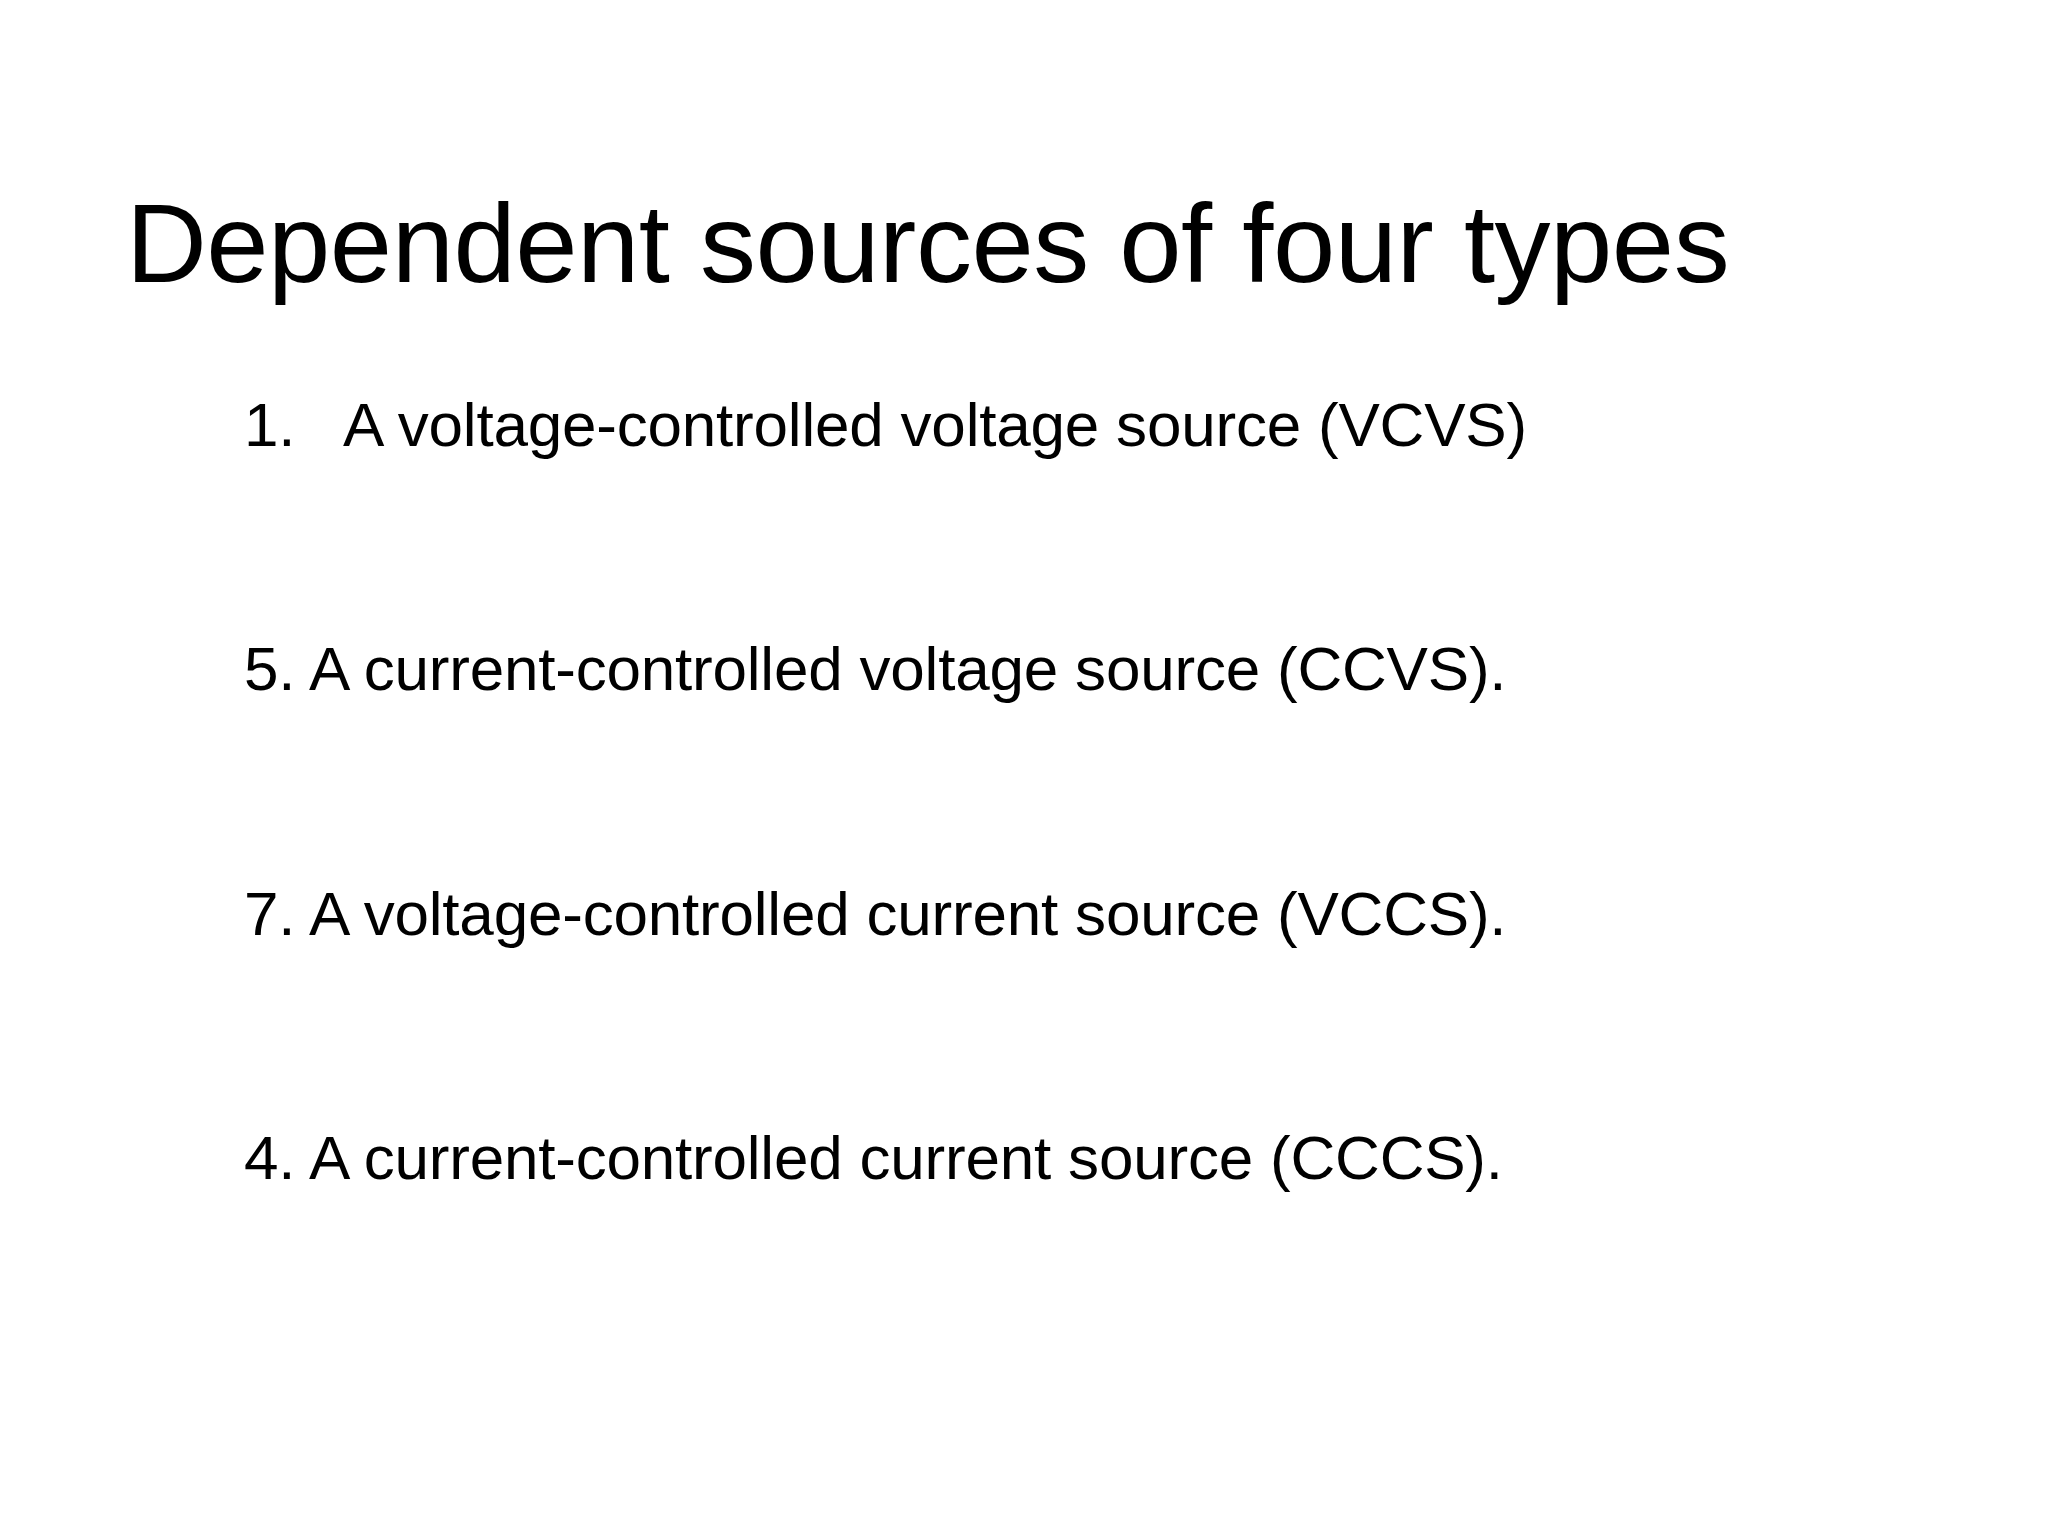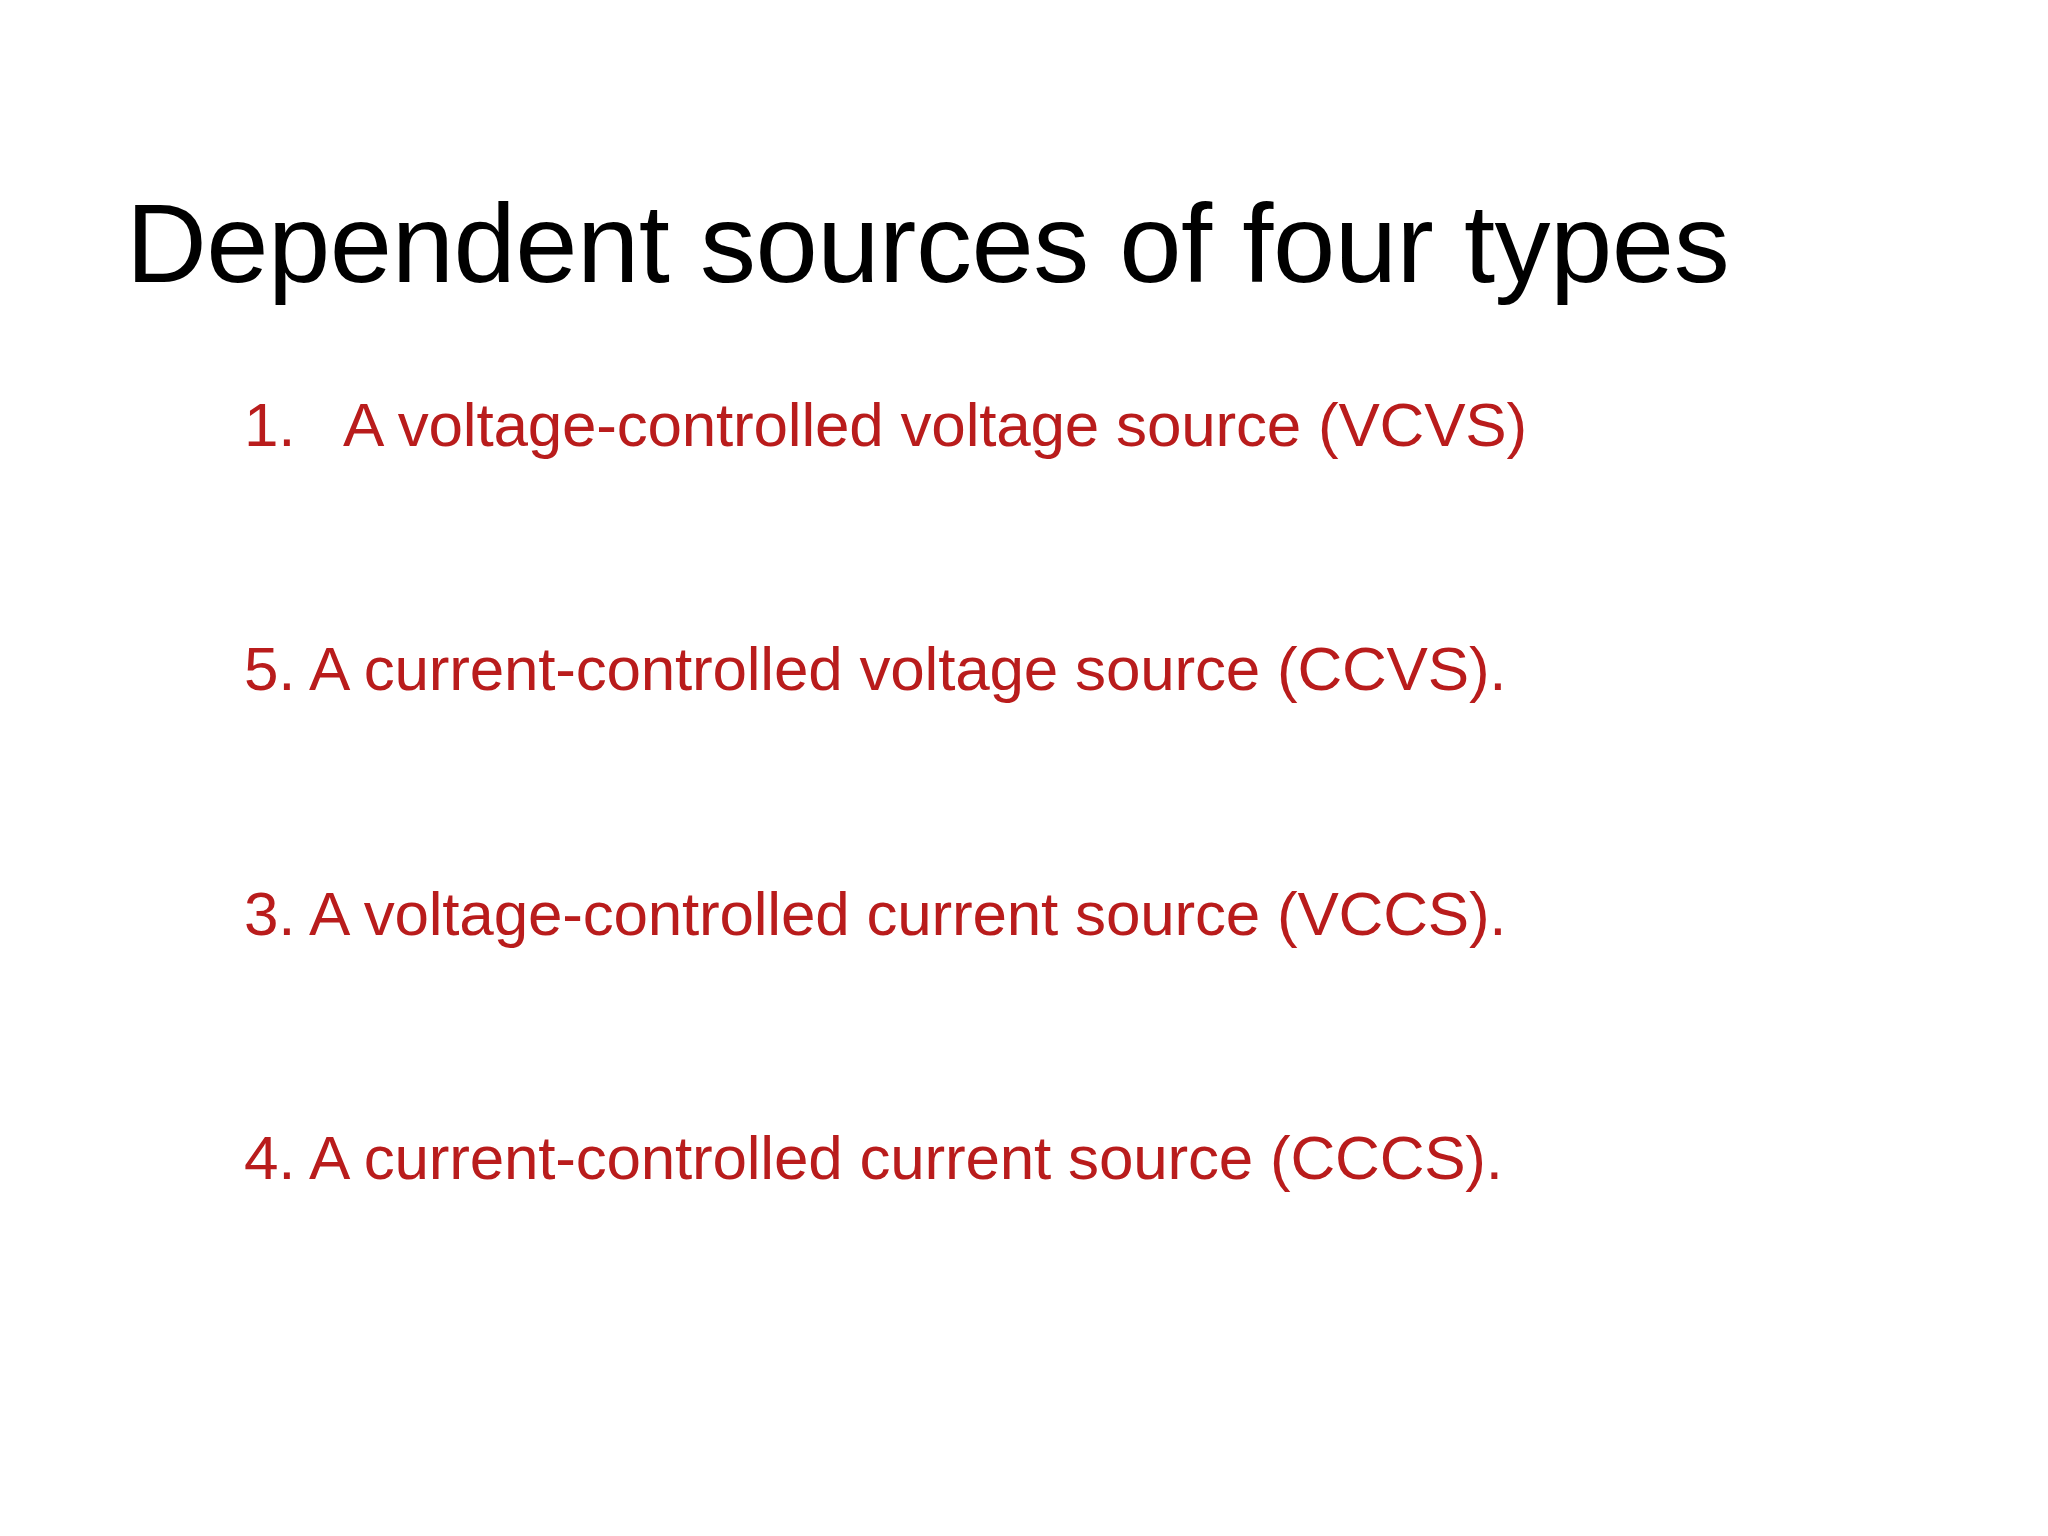--- a/index.html
+++ b/index.html
@@ -46,21 +46,21 @@
     position: absolute;
     left: 244px;
     top: 390px;
     width: 1700px;
     margin: 0;
     padding: 0;
     list-style: none;
   }
 
   .body-list .list-item {
-    color: #b91c1c;
+    color: #000000;
     font-family: "Liberation Sans", "DejaVu Sans", sans-serif;
     font-size: 62px;
     font-weight: 400;
     line-height: 1.12;
     letter-spacing: -0.2px;
     white-space: pre;
     margin: 0 0 175px 0;
   }
 
   .body-list .list-item:last-child {
@@ -70,17 +70,17 @@
 </head>
 <body>
 
 <div class="slide" style="--slide-bg: #ffffff; color: rgb(0, 0, 0);">
 
   <h1 class="slide-title">Dependent sources of four types</h1>
 
   <ul class="body-list">
     <li class="list-item">1.   A voltage-controlled voltage source (VCVS)</li>
     <li class="list-item">5. A current-controlled voltage source (CCVS).</li>
-    <li class="list-item">3. A voltage-controlled current source (VCCS).</li>
+    <li class="list-item">7. A voltage-controlled current source (VCCS).</li>
     <li class="list-item">4. A current-controlled current source (CCCS).</li>
   </ul>
 
 </div>
 
 </body></html>

